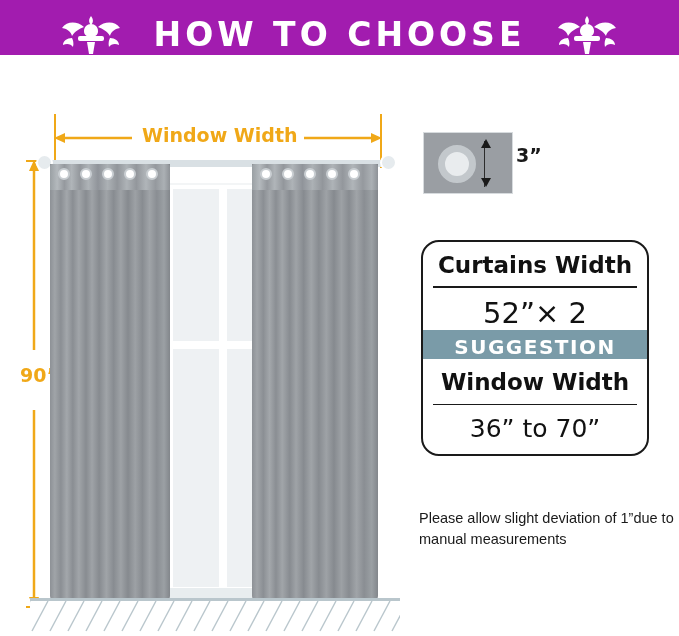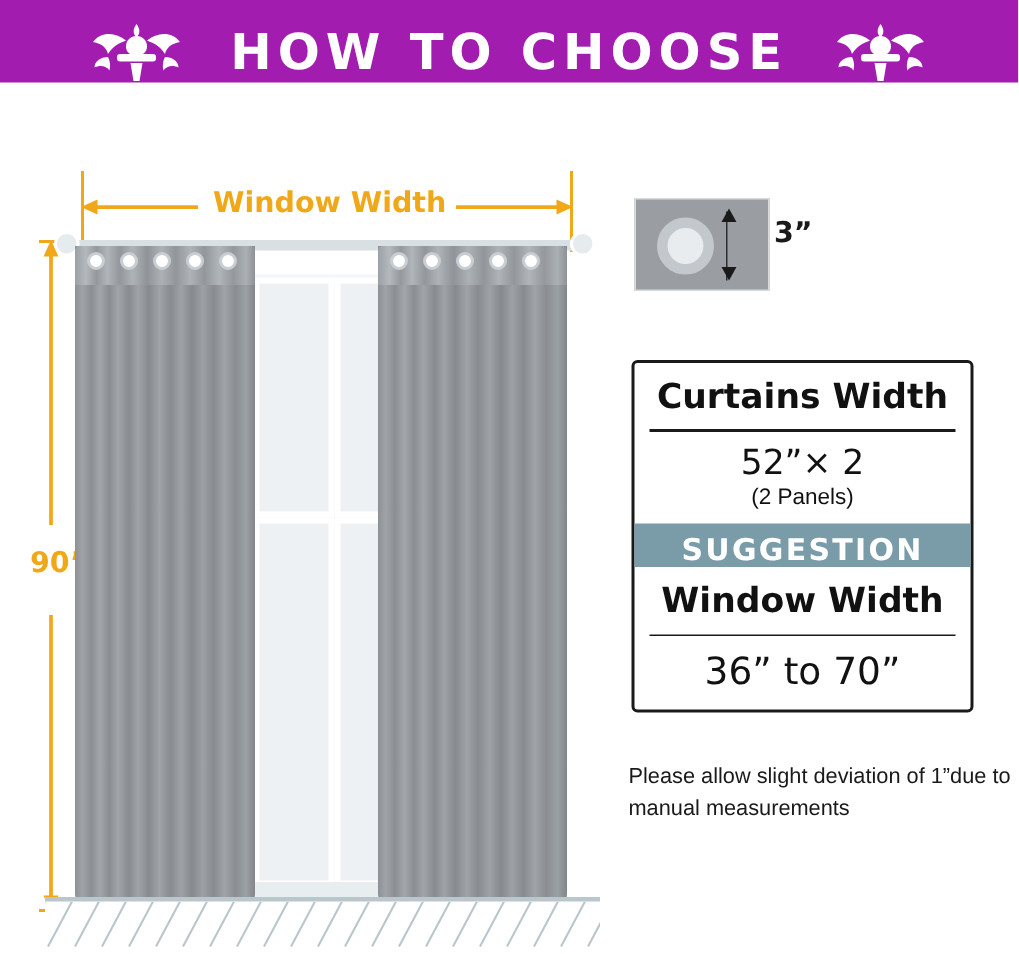--- a/index.html
+++ b/index.html
@@ -263,42 +263,42 @@
     color: #1a1a1a;
   }
 
   
   #info-card {
     position: absolute;
     left: 9px;
     top: 172px;
     width: 228px;
     border: 2px solid #1a1a1a;
-    border-radius: 4px;
+    border-radius: 18px;
     background: #ffffff;
     box-sizing: border-box;
     overflow: hidden;
   }
   .card-row {
     text-align: center;
     color: #111111;
   }
   #card-title {
     font-size: 23px;
     font-weight: bold;
     padding: 10px 4px 8px;
     font-family: "DejaVu Sans", sans-serif;
   }
   .card-divider {
     height: 1.5px;
     background: #1a1a1a;
     margin: 0 10px;
   }
   #card-size {
-    font-size: 23px;
+    font-size: 29px;
     padding: 8px 0 0;
     font-family: "DejaVu Sans", sans-serif;
   }
   #card-panels {
     font-size: 15px;
     padding: 1px 4px 9px;
   }
   #card-suggestion {
     background: #7a9ba8;
     color: #ffffff;
@@ -459,21 +459,20 @@
           </svg>
         </div>
       </div>
       <div id="label-3inch">3”</div>
 
 
       <div id="info-card">
         <div id="card-title" class="card-row">Curtains Width</div>
         <div class="card-divider"></div>
         <div id="card-size" class="card-row">52”× 2</div>
-        <div id="card-panels" class="card-row">(2 Panels)</div>
         <div id="card-suggestion" class="card-row">SUGGESTION</div>
         <div id="card-subtitle" class="card-row">Window Width</div>
         <div class="card-divider"></div>
         <div id="card-range" class="card-row">36” to 70”</div>
       </div>
 
       <div id="deviation-note">Please allow slight deviation of 1”due to manual measurements</div>
     </div>
   </div>
 </div>

